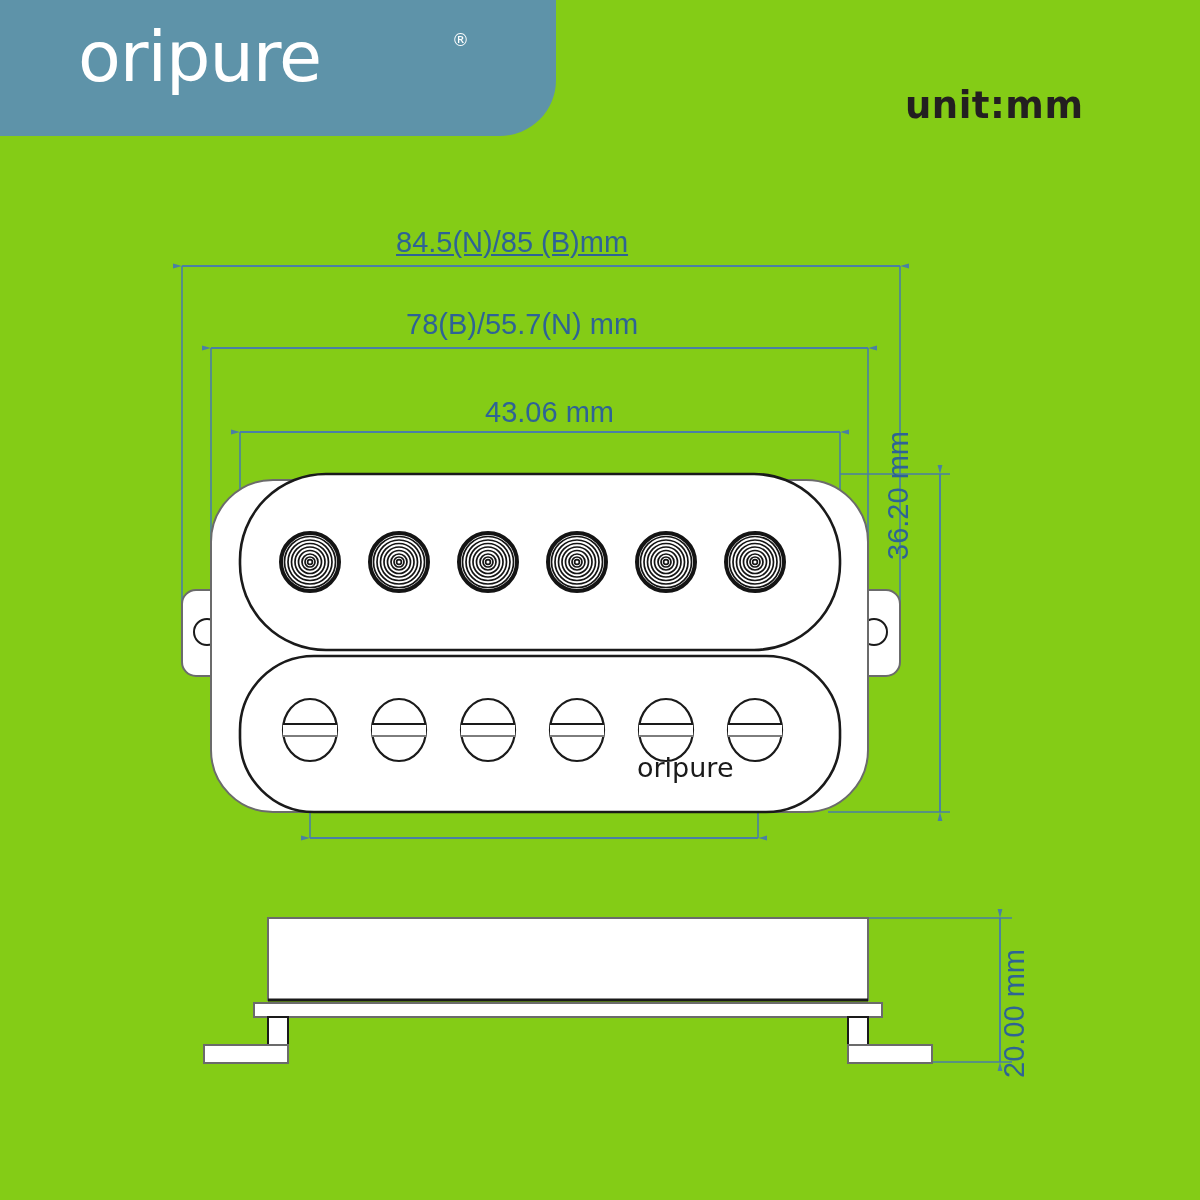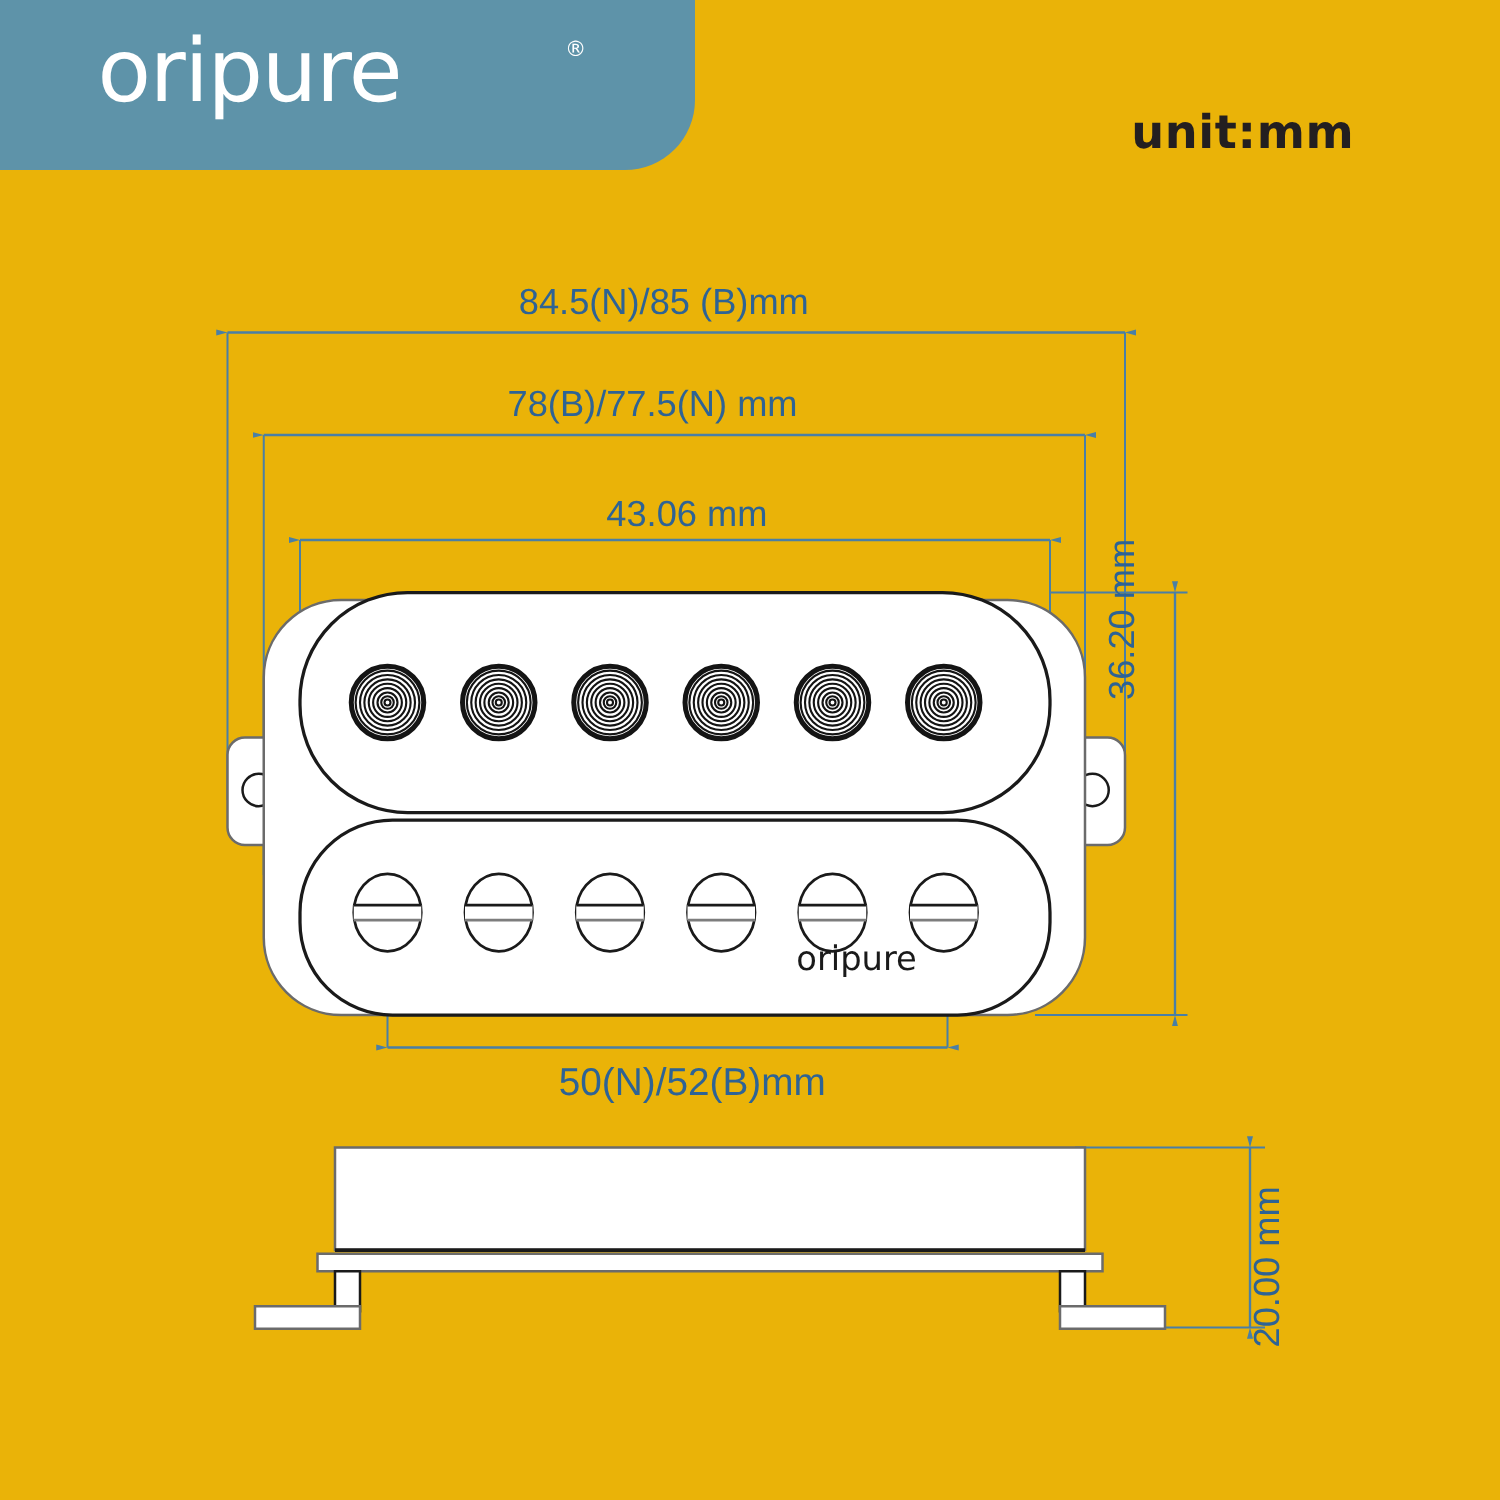--- a/index.html
+++ b/index.html
@@ -10,21 +10,21 @@
   body {
     width: 1200px;
     height: 1200px;
     font-family: "Liberation Sans", sans-serif;
     overflow: hidden;
   }
   #page {
     position: relative;
     width: 1200px;
     height: 1200px;
-    background: #eab308;
+    background: #84cc16;
   }
 
   
   #brand-banner {
     position: absolute;
     left: 0;
     top: 0;
     width: 556px;
     height: 136px;
     background: #5e93a9;
@@ -76,21 +76,21 @@
   }
 
   
   .dim-text {
     position: absolute;
     color: #2e6395;
     font-family: "Liberation Sans", sans-serif;
     white-space: nowrap;
     line-height: 1;
   }
-  #dim-overall-text   { left: 415px; top: 228px; font-size: 29px; }
+  #dim-overall-text   { left: 396px; top: 228px; font-size: 29px; text-decoration: underline; }
   #dim-baseplate-text { left: 406px; top: 310px; font-size: 29px; }
   #dim-coil-text      { left: 485px; top: 398px; font-size: 29px; }
   #dim-pole-text      { left: 447px; top: 850px; font-size: 31px; }
   #dim-height-text {
     left: 884px; top: 560px;
     font-size: 29px;
     transform: rotate(-90deg);
     transform-origin: left top;
     width: 200px;
     text-align: left;
@@ -233,25 +233,24 @@
       <rect x="268" y="1017" width="20" height="32" fill="#ffffff" stroke="#1a1a1a" stroke-width="2"></rect>
       <rect x="204" y="1045" width="84" height="18" fill="#ffffff" stroke="#6b6b6b" stroke-width="2"></rect>
 
       <rect x="848" y="1017" width="20" height="32" fill="#ffffff" stroke="#1a1a1a" stroke-width="2"></rect>
       <rect x="848" y="1045" width="84" height="18" fill="#ffffff" stroke="#6b6b6b" stroke-width="2"></rect>
     </g>
   </svg>
 
   <div class="dim-text" id="dim-overall-text">84.5(N)/85 (B)mm</div>
 
-  <div class="dim-text" id="dim-baseplate-text">78(B)/77.5(N) mm</div>
+  <div class="dim-text" id="dim-baseplate-text">78(B)/55.7(N) mm</div>
 
   <div class="dim-text" id="dim-coil-text">43.06 mm</div>
 
-  <div class="dim-text" id="dim-pole-text">50(N)/52(B)mm</div>
 
   <div class="dim-text" id="dim-height-text">36.20 mm</div>
 
   <div class="dim-text" id="dim-thickness-text">20.00 mm</div>
 
   <div id="pickup-wordmark">oripure</div>
 
 </div>
 
 </body></html>

